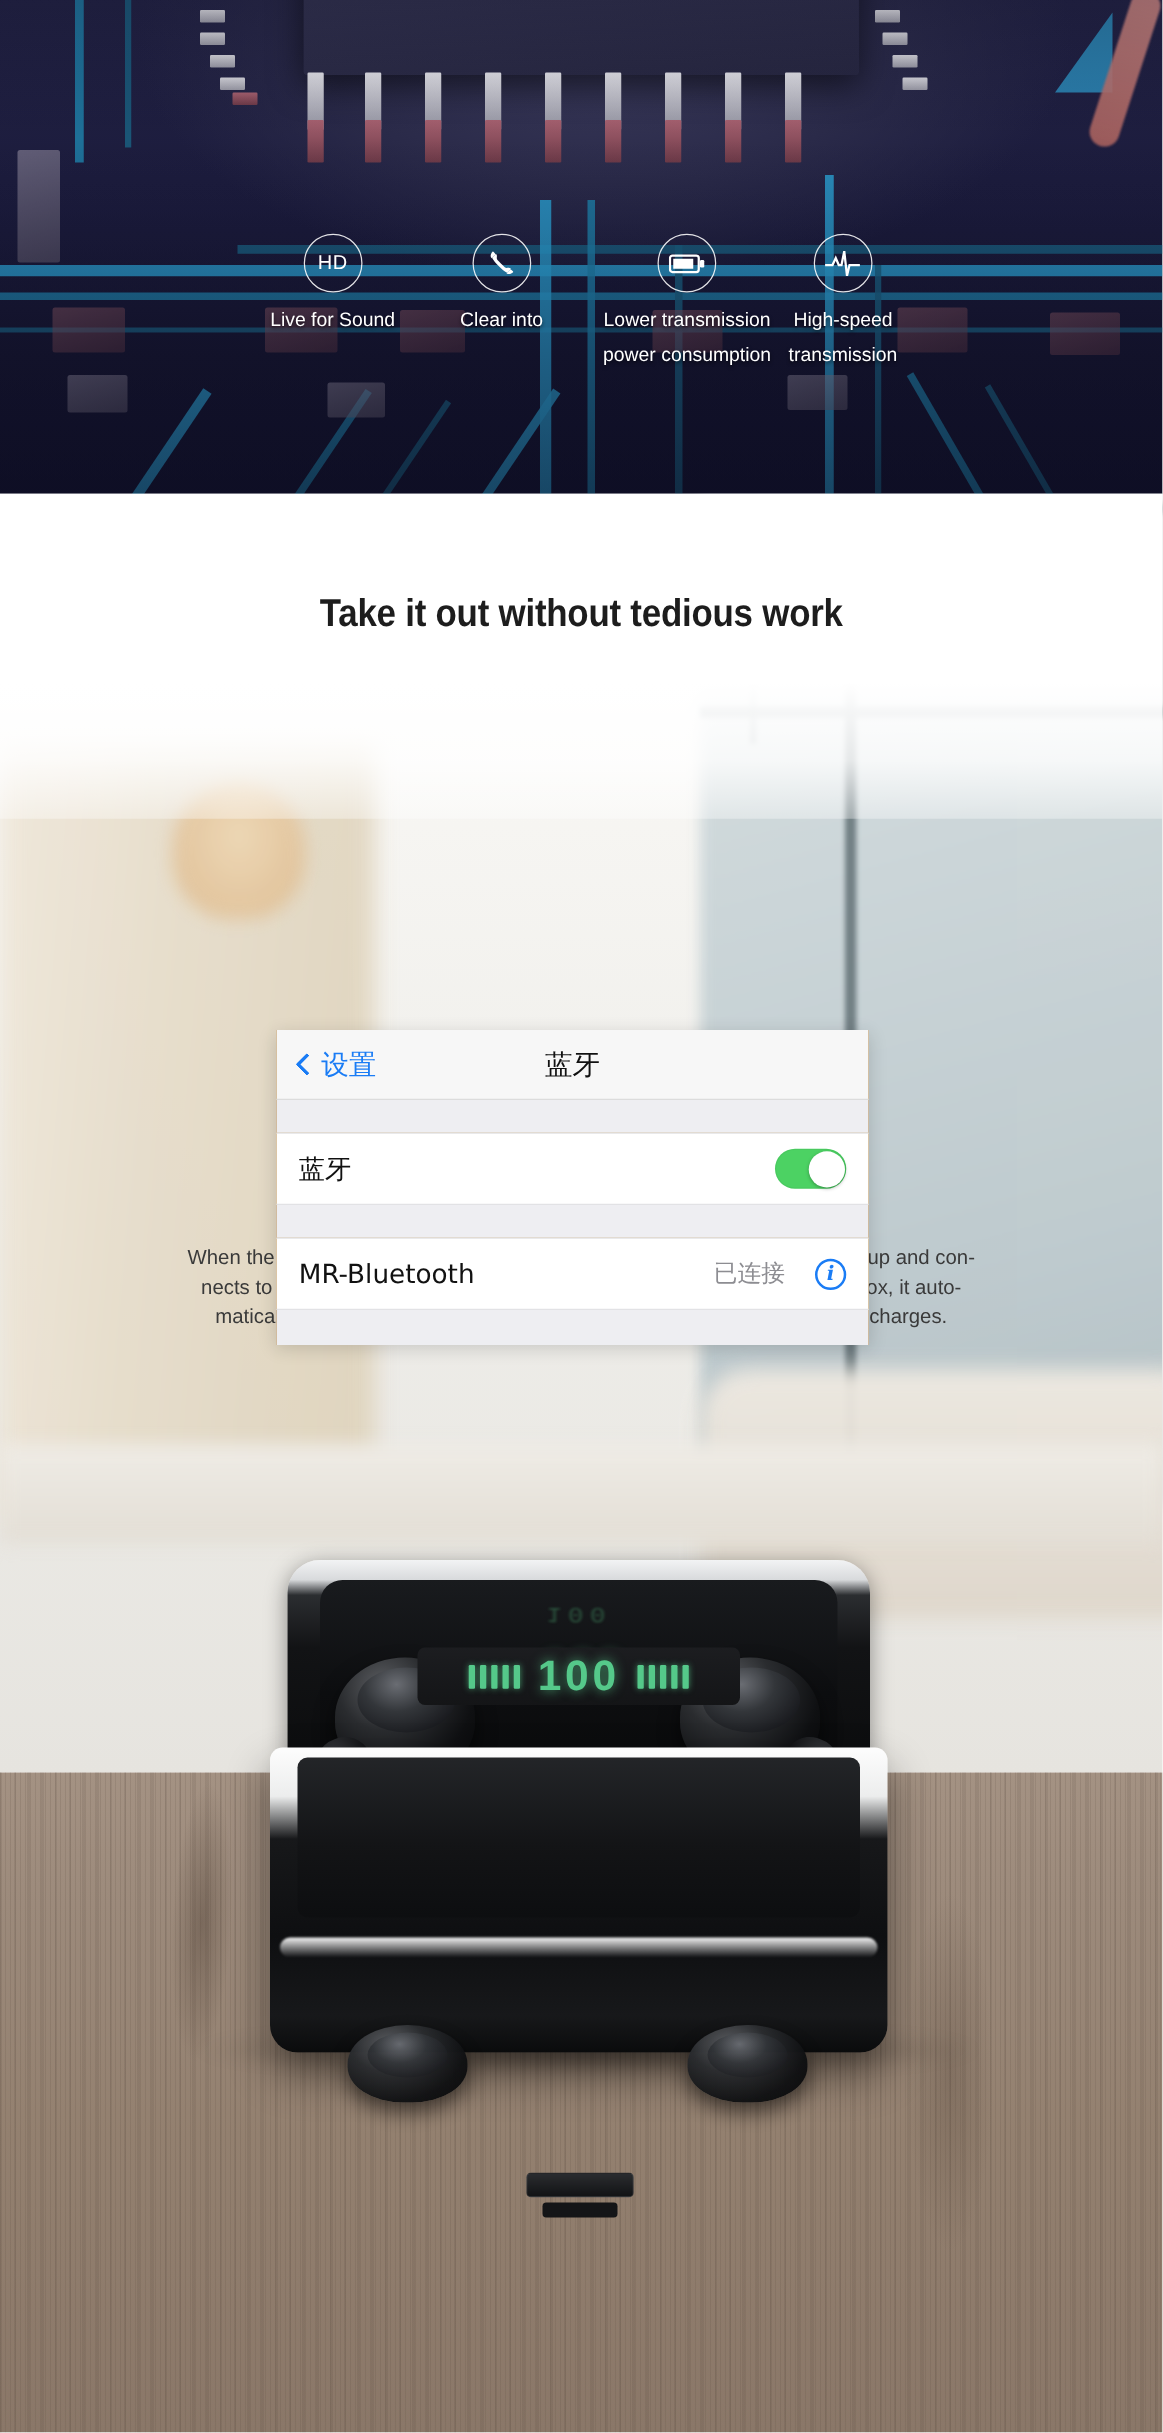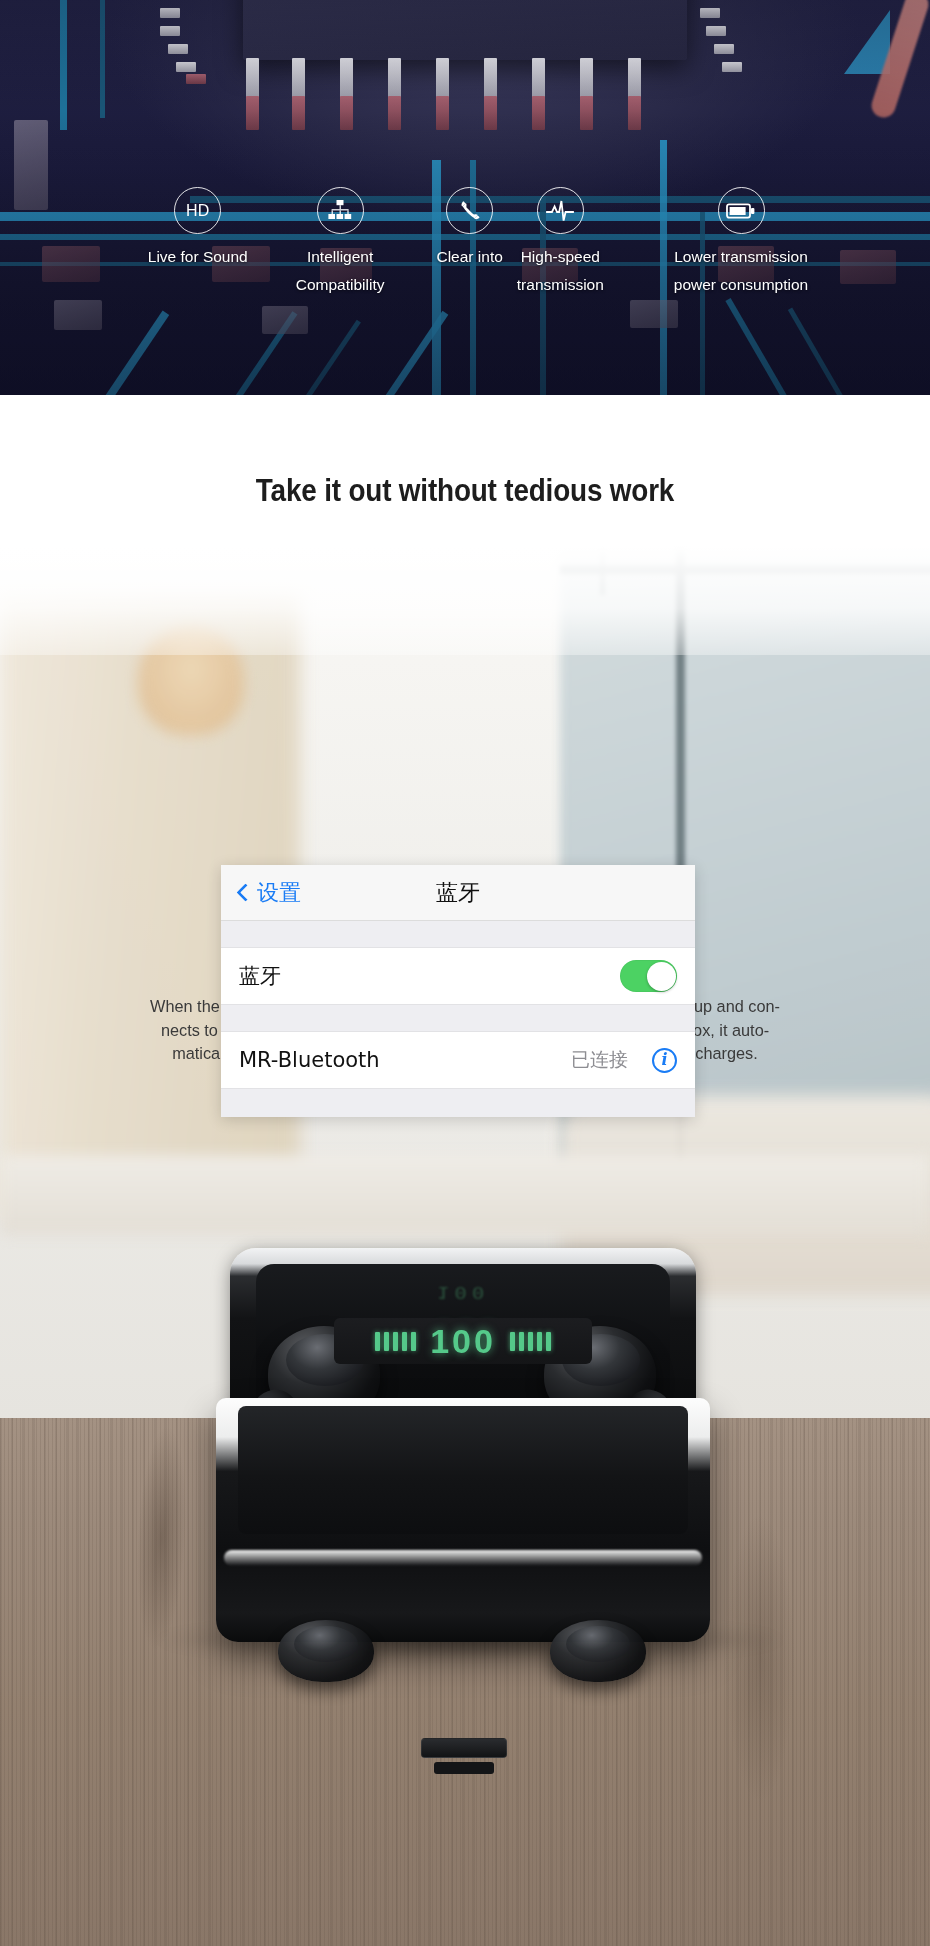--- a/index.html
+++ b/index.html
@@ -141,21 +141,21 @@
   }
   .paragraph {
     position:absolute; left:62px; top:600px; width:806px; text-align:center;
     font-size:16.3px; line-height:23.5px; color:#3a3a3a;
     font-family:"Liberation Sans", sans-serif;
   }
   .paragraph .pline { display:block; }
 
   
   .bt-panel {
-    position:absolute; left:221px; top:865px; width:474px; height:82px;
+    position:absolute; left:221px; top:824px; width:474px; height:82px;
     width:474px;
     background:#a16207;
     box-shadow:0 3px 14px rgba(0,0,0,.16);
     overflow:hidden;
     height:auto;
   }
   .bt-navbar {
     height:56px; background:#f7f7f7; display:flex; align-items:center;
     position:relative; border-bottom:1px solid #dcdcdc;
   }
@@ -390,77 +390,58 @@
 
       <div class="feature f0">
         <div class="circ-wrap">
           <div class="feature-circle">
             <span class="hd-text">HD</span>
           </div>
         </div>
         <div class="feature-label">Live for Sound</div>
       </div>
 
-      <div class="feature f1">
-        <div class="circ-wrap">
-          <div class="feature-circle">
-            <svg width="26" height="24" viewBox="0 0 26 24" fill="none">
-              <rect x="9.5" y="1" width="7" height="5.2" fill="#fff"></rect>
-              <rect x="12.6" y="6.2" width="1.2" height="4" fill="#fff"></rect>
-              <rect x="4.6" y="10.2" width="17" height="1.2" fill="#fff"></rect>
-              <rect x="4.6" y="11.4" width="1.2" height="3.6" fill="#fff"></rect>
-              <rect x="12.6" y="11.4" width="1.2" height="3.6" fill="#fff"></rect>
-              <rect x="20.4" y="11.4" width="1.2" height="3.6" fill="#fff"></rect>
-              <rect x="1.4" y="15" width="6.6" height="5" fill="#fff"></rect>
-              <rect x="9.5" y="15" width="6.6" height="5" fill="#fff"></rect>
-              <rect x="17.6" y="15" width="6.6" height="5" fill="#fff"></rect>
-            </svg>
-          </div>
-        </div>
-        <div class="feature-label">Intelligent
-Compatibility</div>
-      </div>
 
       <div class="feature f2">
         <div class="circ-wrap">
           <div class="feature-circle">
             <svg width="26" height="26" viewBox="0 0 26 26" fill="none">
               <path d="M6.2 3.2 C4.4 5 4 7 5.2 8.6 L8.4 5.4 C7.6 4.2 7 3.4 6.2 3.2 Z" fill="#fff"></path>
               <path d="M5.6 8.2 C8 12.4 13.4 17.8 17.6 20.2 L20.8 17 C19 15.4 17.2 17.2 15.8 15.8 C13.4 13.4 12.4 12.4 10 10 C8.6 8.6 10.4 6.8 8.8 5 Z" fill="#fff"></path>
               <path d="M17.2 20.6 C18.8 21.8 20.8 21.4 22.6 19.6 C22.4 18.8 21.6 18.2 20.4 17.4 Z" fill="#fff"></path>
             </svg>
           </div>
         </div>
         <div class="feature-label">Clear into</div>
       </div>
 
-      <div class="feature f4">
-        <div class="circ-wrap">
-          <div class="feature-circle">
-            <svg width="30" height="26" viewBox="0 0 30 26" fill="none" stroke="#fff" stroke-width="1.8" stroke-linecap="square">
-              <path d="M2 14 H7 L9.6 8.4 L12 14 H14.2 L16.4 3 L18.6 22.6 L20.6 14 H28"></path>
-            </svg>
-          </div>
-        </div>
-        <div class="feature-label">High-speed
-transmission</div>
-      </div>
-
       <div class="feature f3">
         <div class="circ-wrap">
           <div class="feature-circle">
             <svg width="30" height="18" viewBox="0 0 30 18" fill="none">
               <rect x="1" y="2.4" width="23" height="13.2" rx="2" stroke="#fff" stroke-width="1.8"></rect>
               <rect x="3.6" y="5" width="16" height="8" fill="#fff"></rect>
               <rect x="25" y="6" width="3.4" height="6" rx="1" fill="#fff"></rect>
             </svg>
           </div>
         </div>
         <div class="feature-label">Lower transmission
 power consumption</div>
+      </div>
+
+      <div class="feature f4">
+        <div class="circ-wrap">
+          <div class="feature-circle">
+            <svg width="30" height="26" viewBox="0 0 30 26" fill="none" stroke="#fff" stroke-width="1.8" stroke-linecap="square">
+              <path d="M2 14 H7 L9.6 8.4 L12 14 H14.2 L16.4 3 L18.6 22.6 L20.6 14 H28"></path>
+            </svg>
+          </div>
+        </div>
+        <div class="feature-label">High-speed
+transmission</div>
       </div>
 
     </div>
   </div>
 
   <div class="mid">
     <div class="room-bg">
       <div class="room-wall"></div>
       <div class="room-window"></div>
       <div class="win-frame" style="left:560px;top:170px;width:430px;height:9px;"></div>

